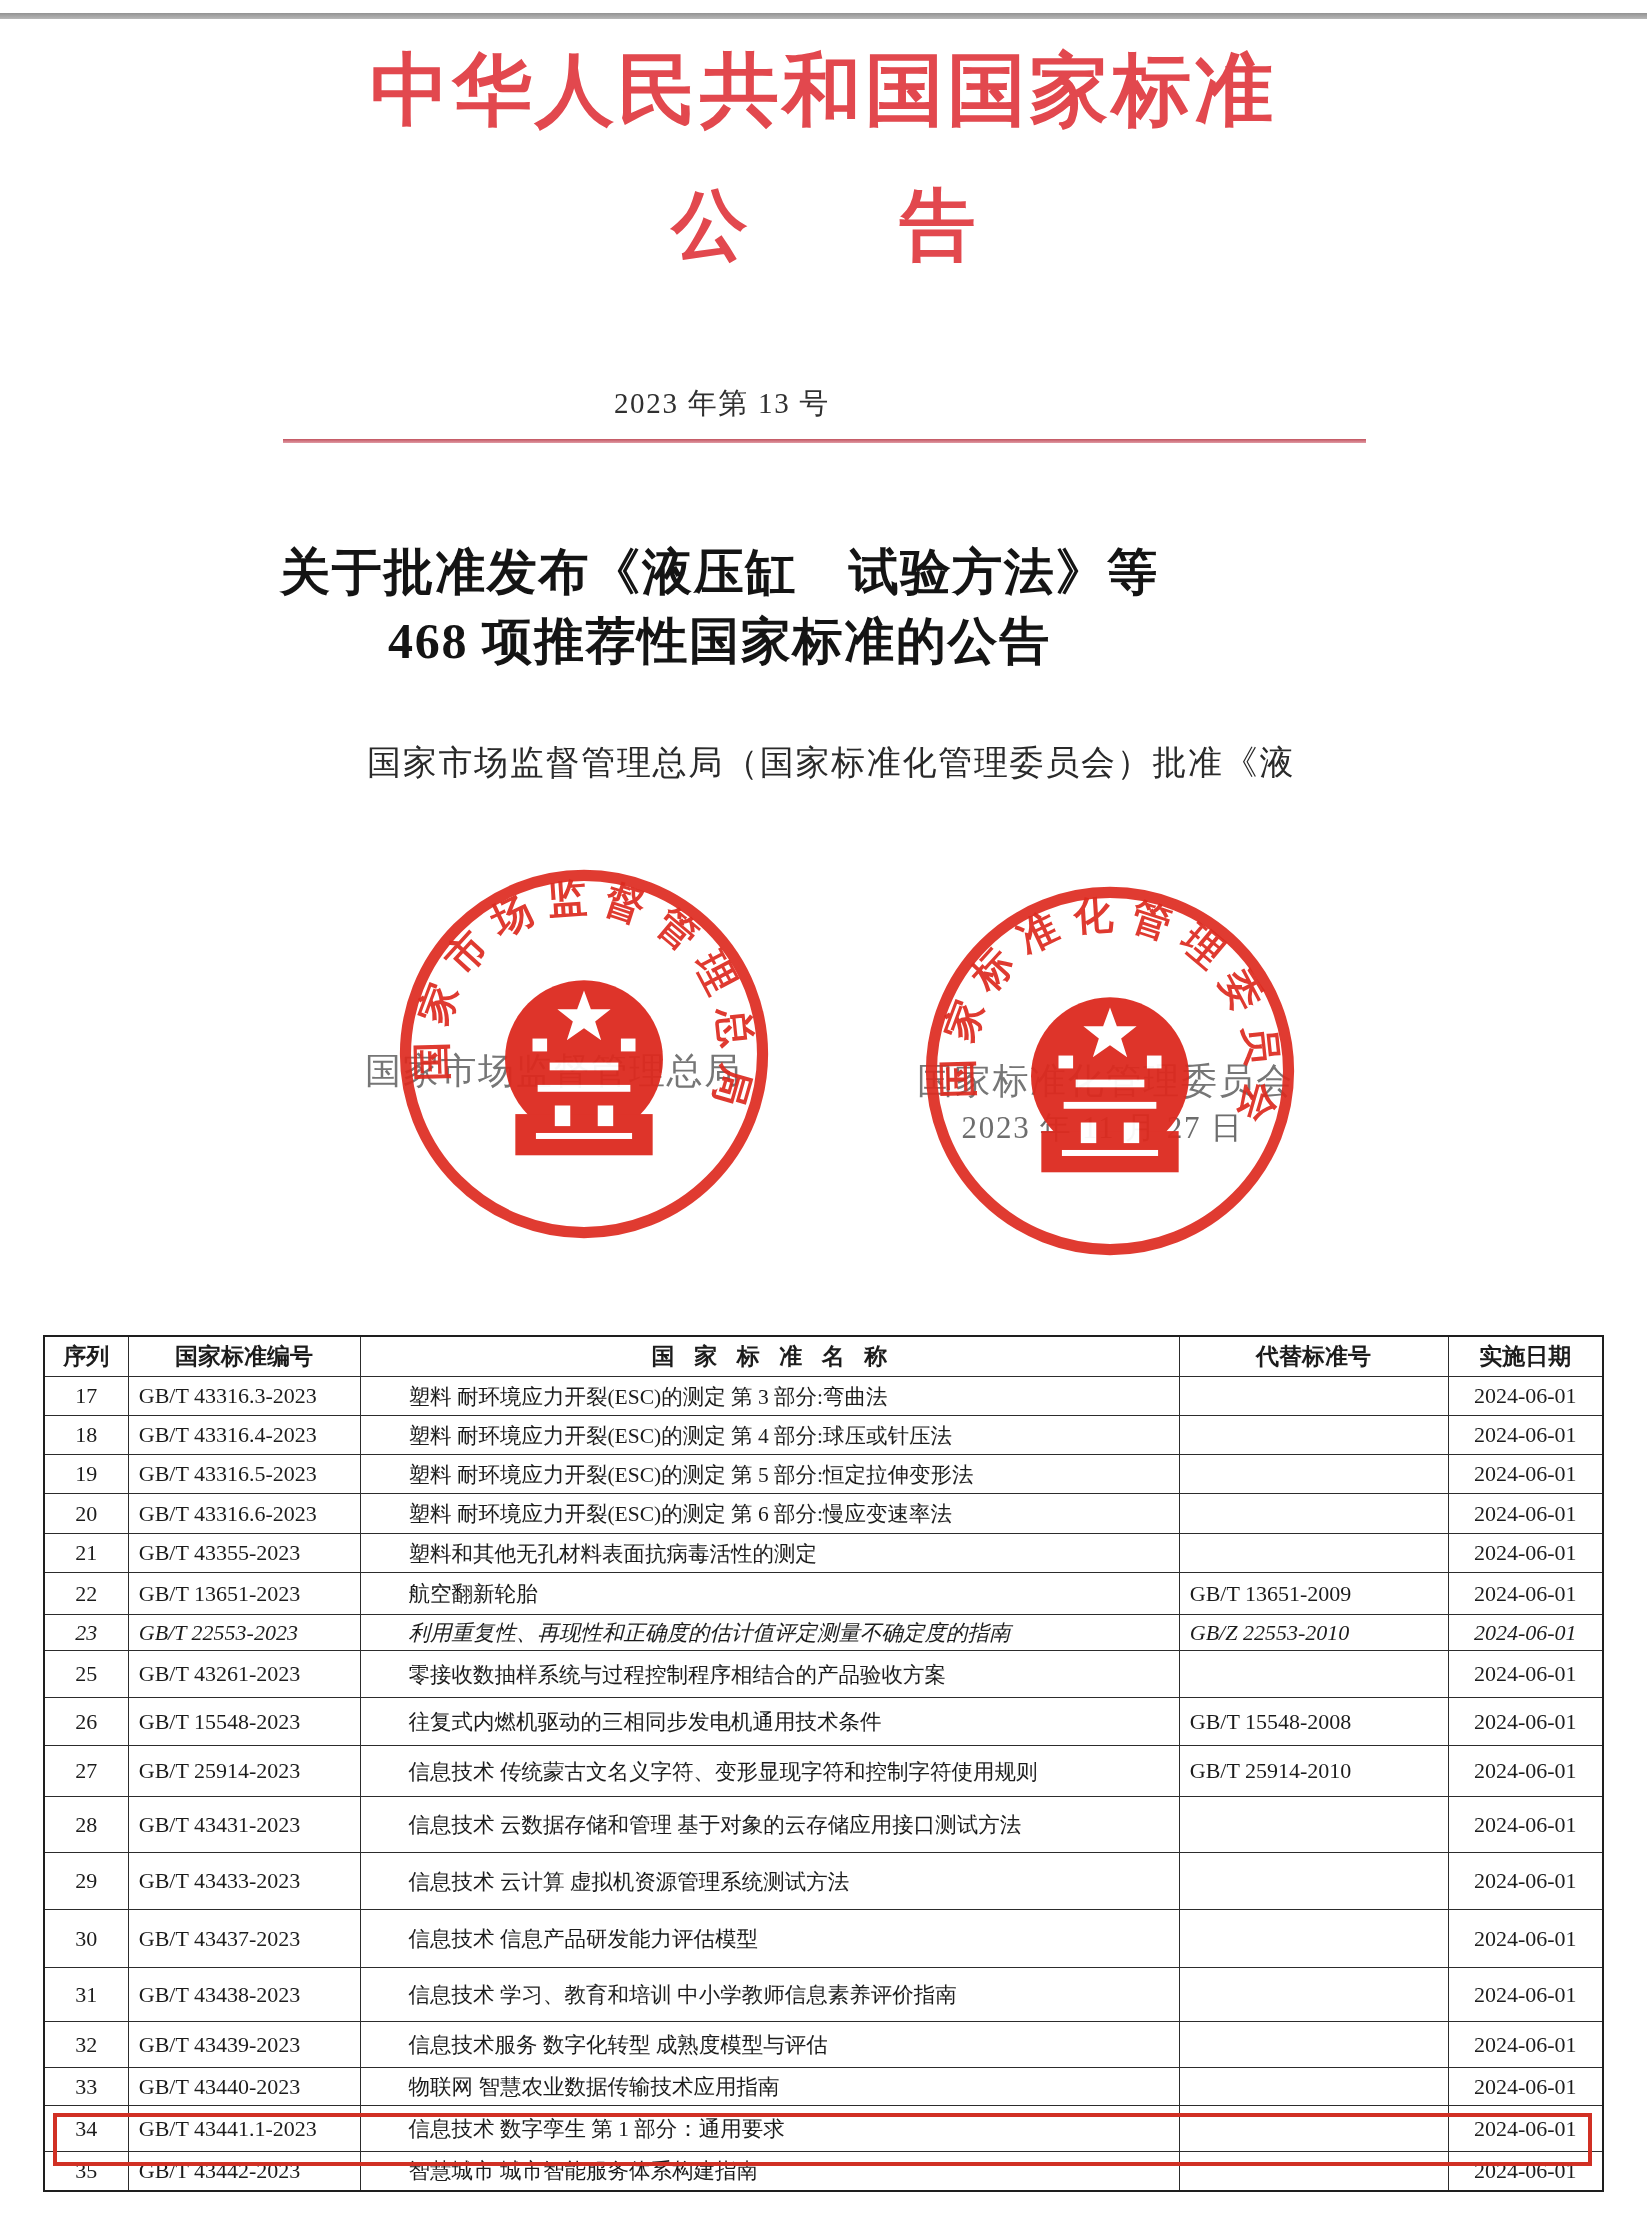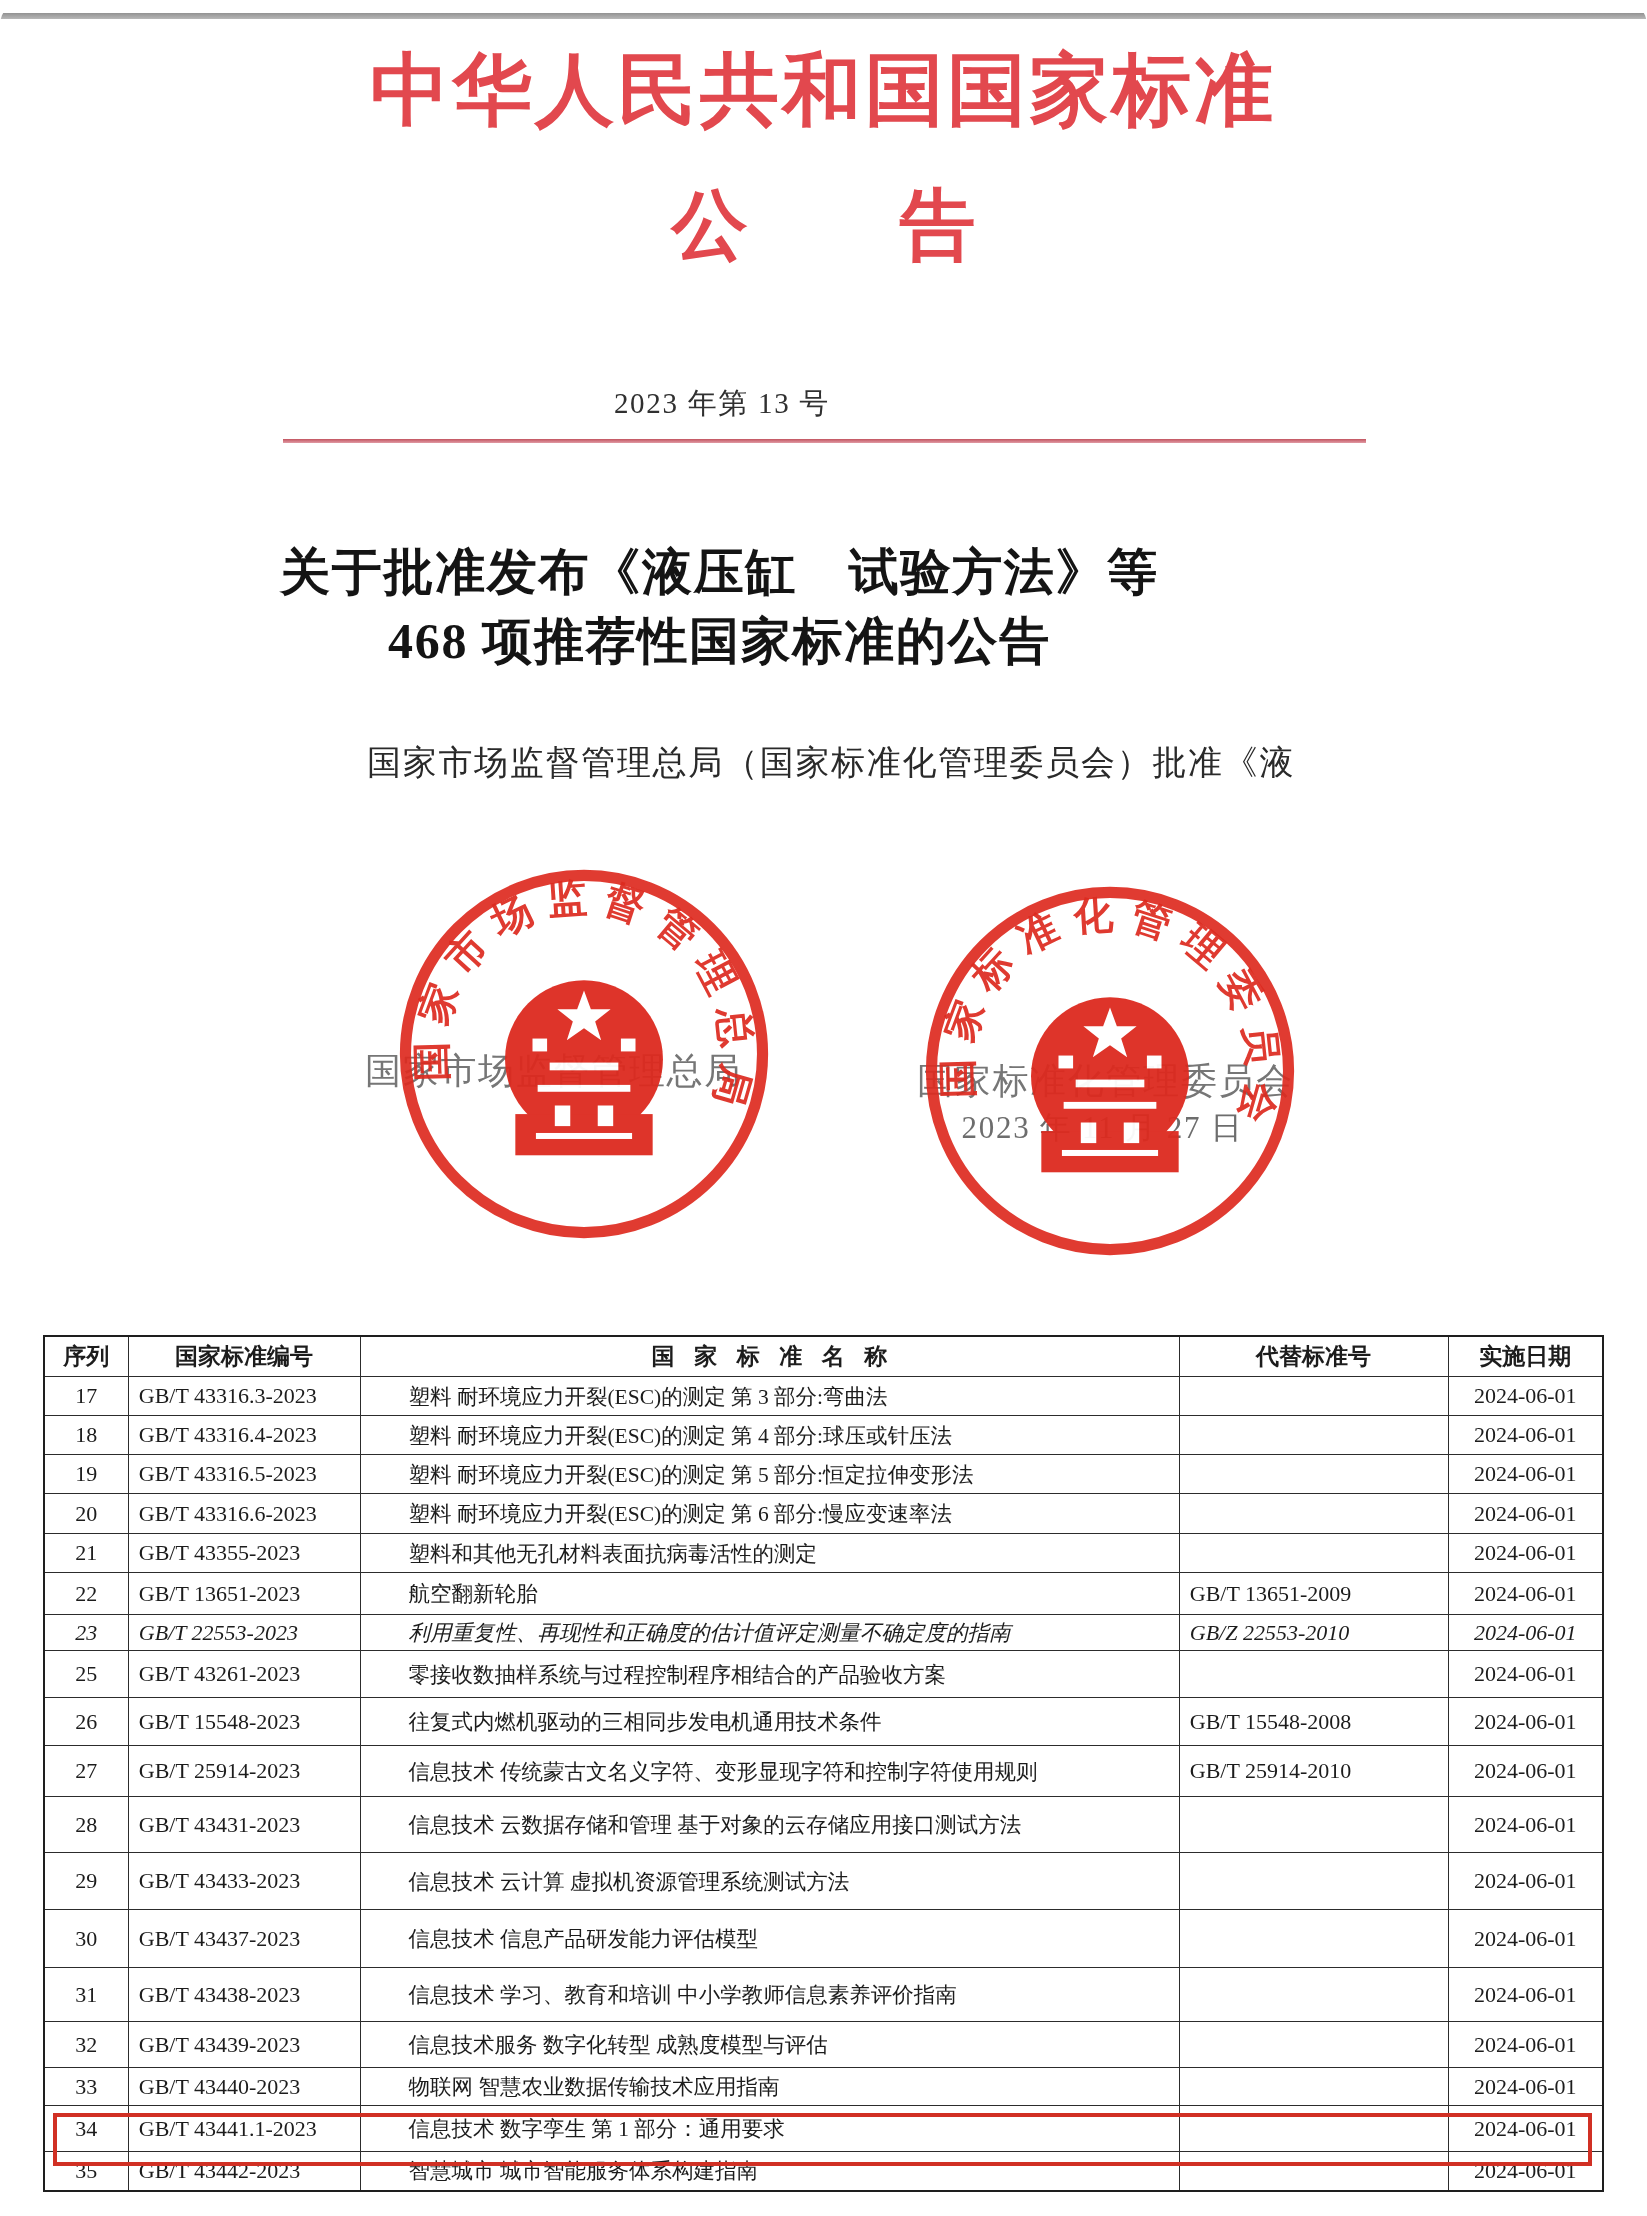--- a/index.html
+++ b/index.html
@@ -1,18 +1,18 @@
 <!DOCTYPE html>
 <html style="font-size:13.7px"><head>
 <meta charset="utf-8">
 <style>
   html,body{margin:0;padding:0;background:#ffffff;}
   #page{
     position:relative;width:1647px;height:2216px;background:#ffffff;
-    overflow:hidden;font-family:"Liberation Serif","DejaVu Serif",serif;color:#1c1c1c;border-radius:25px;
+    overflow:hidden;font-family:"Liberation Serif","DejaVu Serif",serif;color:#1c1c1c;
   }
   .abs{position:absolute;}
   
   .top-strip{top:13px;left:0;width:1647px;height:6px;
     background:linear-gradient(#7f7f7f,#ababab);opacity:.85;}
   
   .doc-title{top:38px;left:0;width:1647px;text-align:center;
     font-size:79px;font-weight:bold;color:#e2484e;letter-spacing:3.4px;white-space:nowrap;}
   .doc-subtitle{top:175px;left:0;width:1647px;text-align:center;
     font-size:76px;font-weight:bold;color:#e2484e;white-space:nowrap;}

